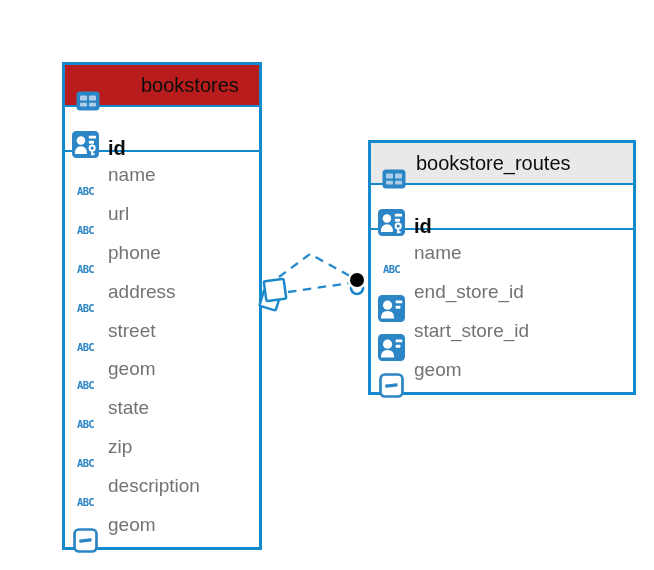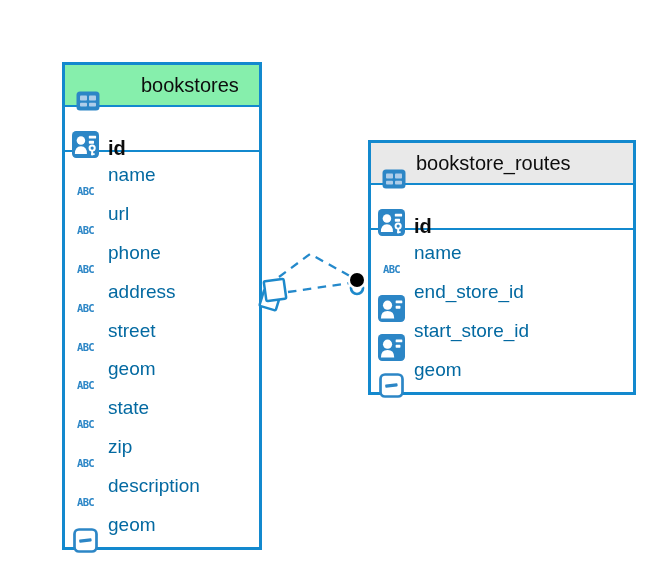--- a/index.html
+++ b/index.html
@@ -19,36 +19,36 @@
   .pk-row{
     display:flex;align-items:center;gap:9px;padding-left:7px;
     height:45px;border-bottom:2.5px solid #1389CE;box-sizing:border-box;background:#fff;
   }
   .pk-label{font-size:20px;font-weight:700;color:#0d0d0d;margin-top:40px;}
   .fields{padding:4px 0 3px 0;}
   .field-row{
     display:flex;align-items:center;gap:9px;padding-left:7px;
     height:38.8px;box-sizing:border-box;background:#fff;
   }
-  .field-label{font-size:19px;font-weight:400;color:#0369a1;white-space:nowrap;}
+  .field-label{font-size:19px;font-weight:400;color:#737373;white-space:nowrap;}
   .icon-box{width:27px;display:flex;justify-content:center;align-items:center;flex:0 0 27px;margin-top:32px;}
   .abc{
     font-family:"DejaVu Sans Mono", monospace;font-weight:700;font-size:10.5px;
     letter-spacing:-0.6px;color:#2C86C6;
   }
   #connector-layer{position:absolute;left:0;top:0;z-index:2;pointer-events:none;}
   .dash-line{stroke:#2489CB;stroke-width:2.3;stroke-dasharray:8.5 6.5;fill:none;}
 </style>
 </head>
 <body>
 
 <div id="canvas">
 
   <div class="table-card" style="left:62px;top:62px;width:200px;">
-    <div class="table-header" style="background: #86efac; gap: 40px;">
+    <div class="table-header" style="background: #b91c1c; gap: 40px;">
       <span class="icon-box">
         <svg width="24" height="20" viewBox="0 0 24 20">
           <rect x="0.5" y="0.5" width="23" height="19" rx="3.5" fill="#2C86C6"></rect>
           <rect x="4" y="4.5" width="7" height="5" rx="0.8" fill="#AECDE9"></rect>
           <rect x="13" y="4.5" width="7" height="5" rx="0.8" fill="#AECDE9"></rect>
           <rect x="4" y="11.8" width="7" height="3.8" rx="0.8" fill="#AECDE9"></rect>
           <rect x="13" y="11.8" width="7" height="3.8" rx="0.8" fill="#AECDE9"></rect>
         </svg>
       </span>
       <span class="table-title">bookstores</span>

